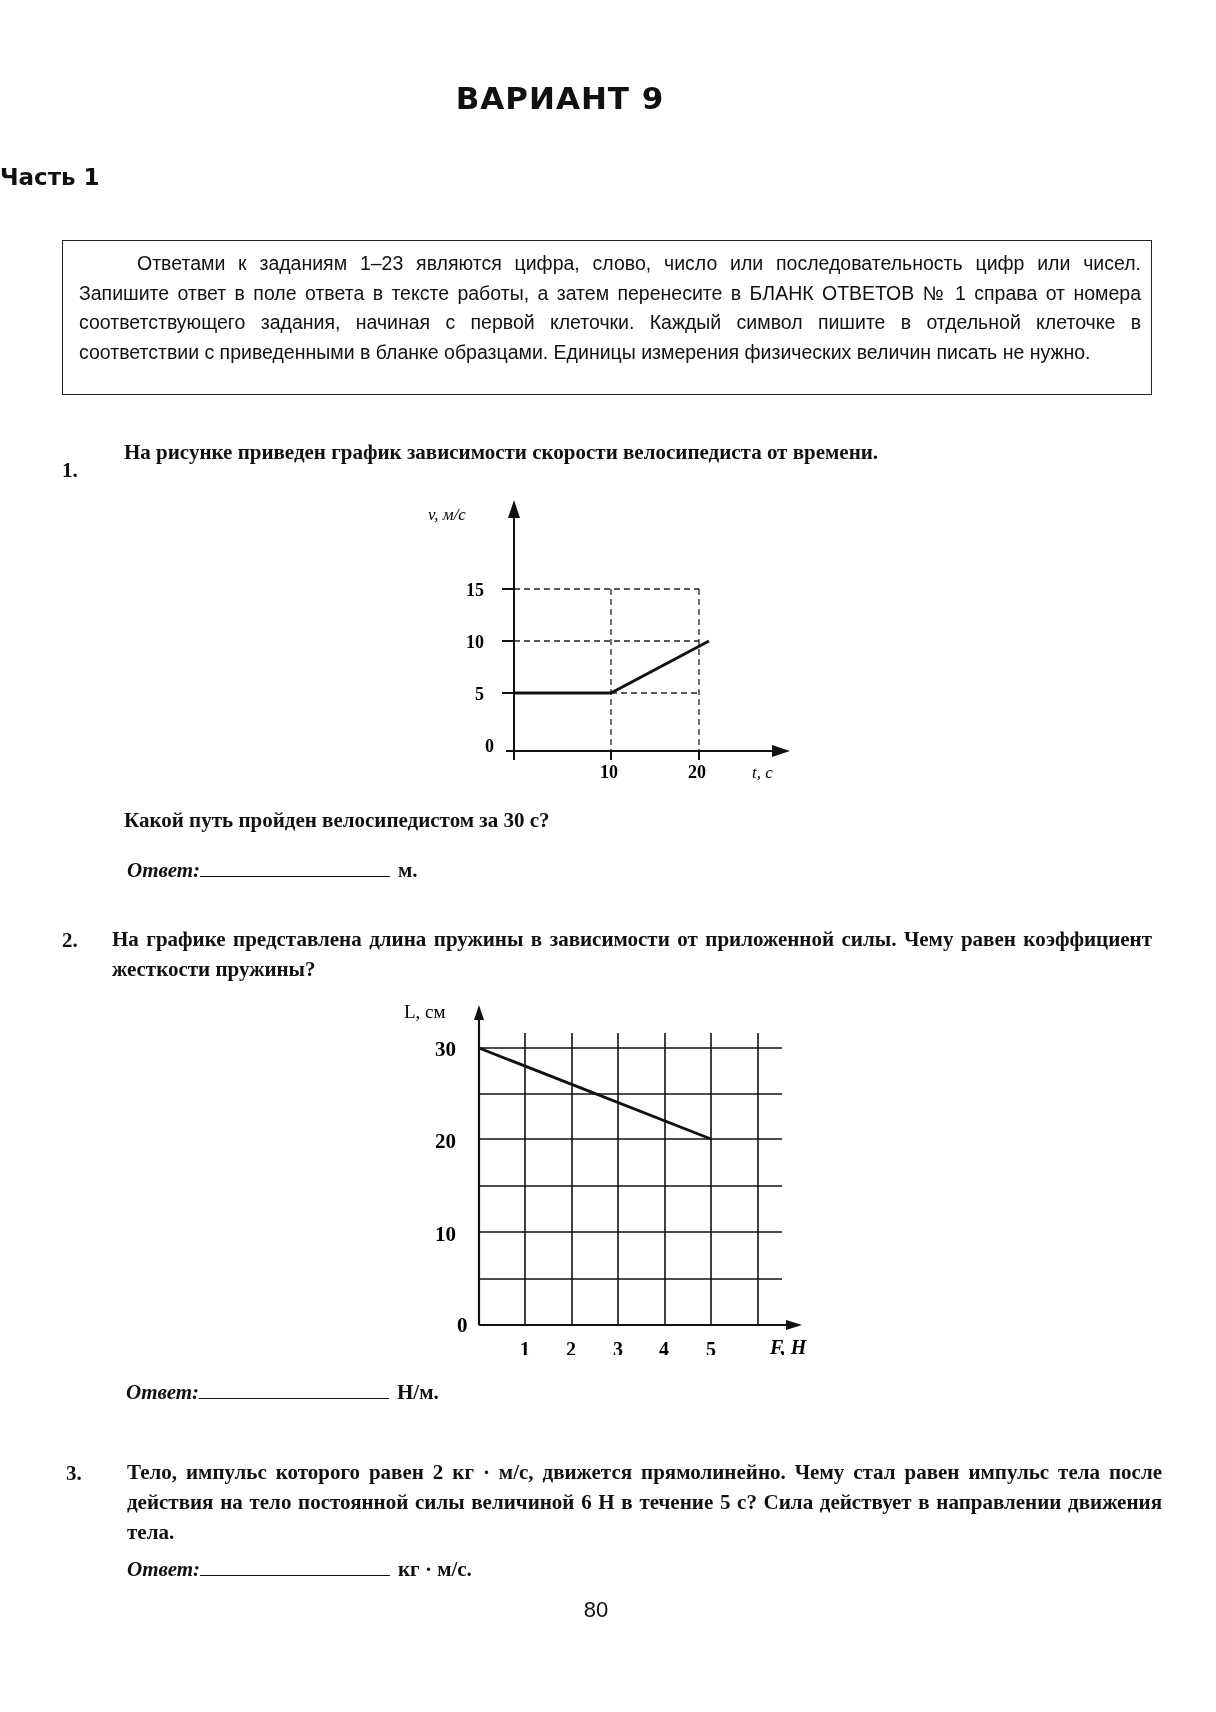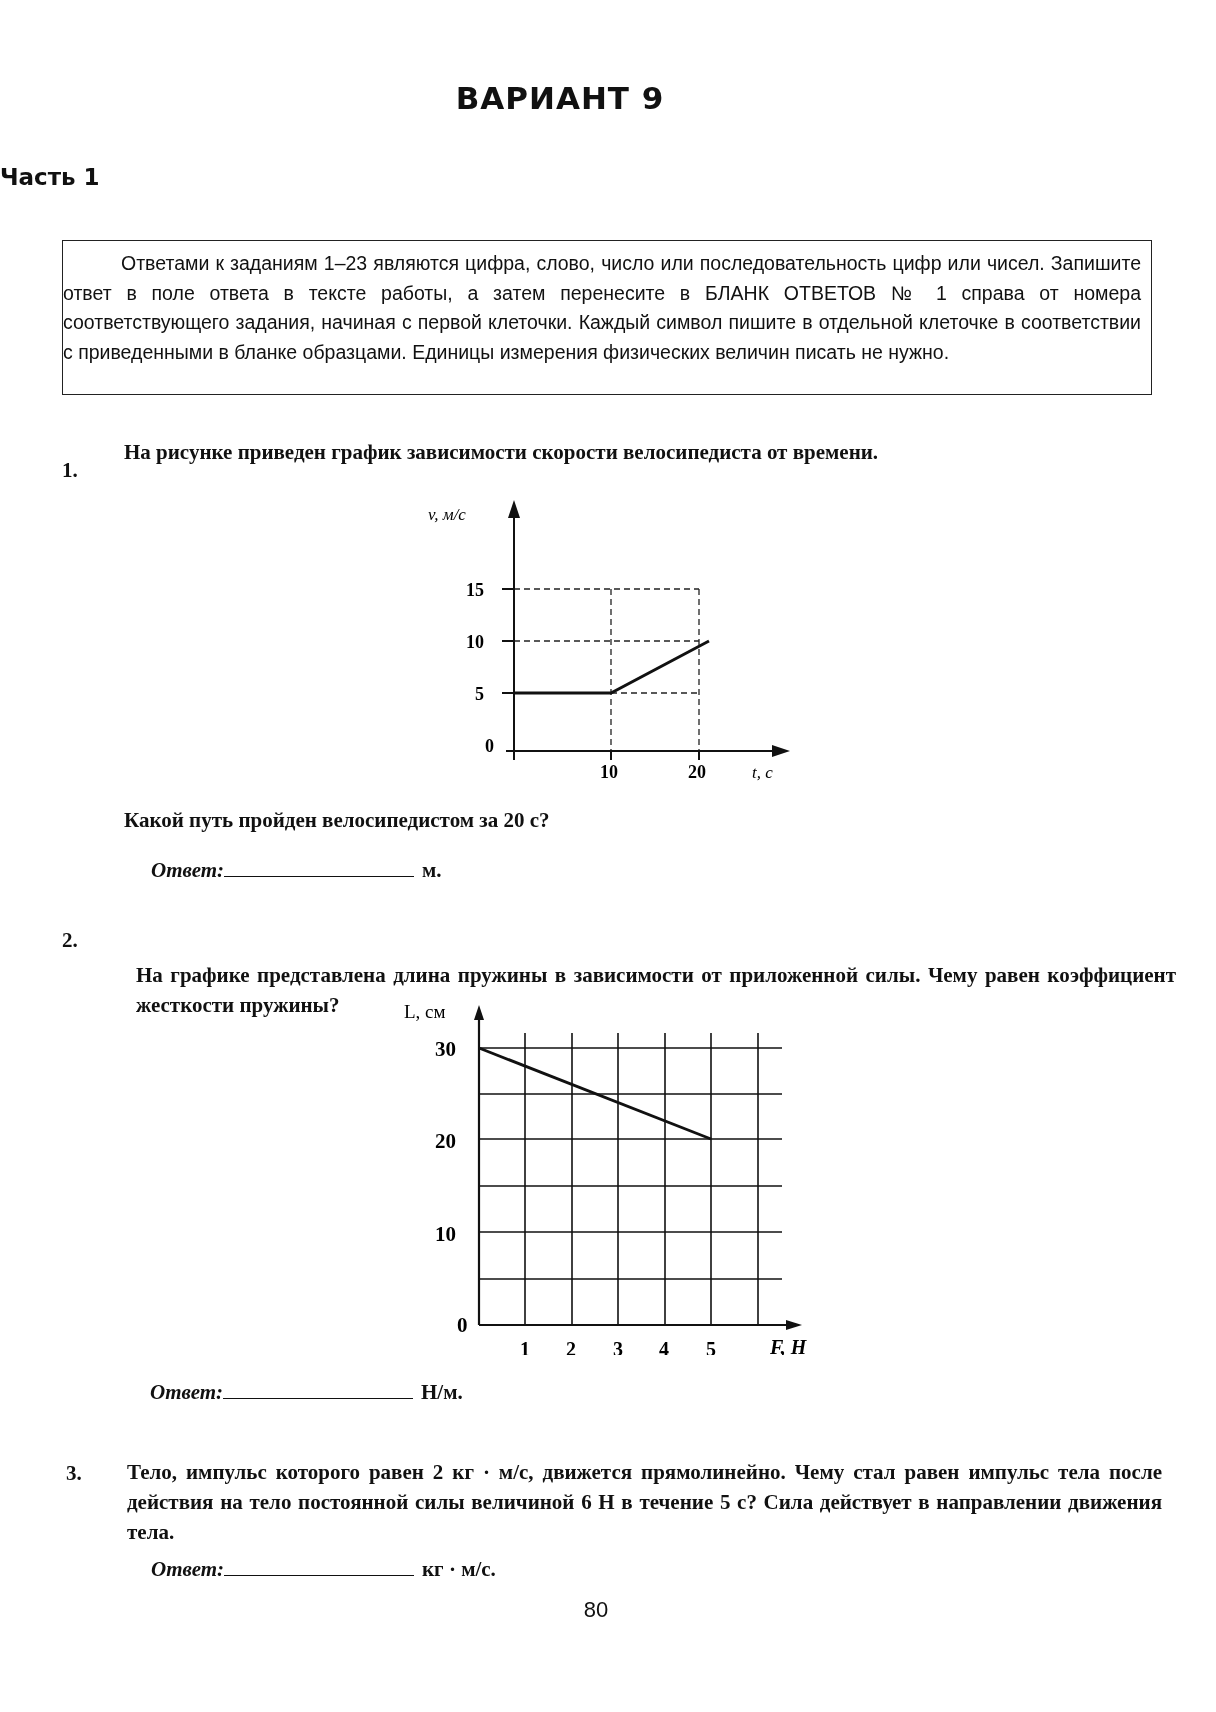--- a/index.html
+++ b/index.html
@@ -8,32 +8,32 @@
   .title {
     left: 0; width: 1120px; top: 80px; text-align: center;
     font-family: "DejaVu Sans", sans-serif; font-weight: bold; font-size: 31px; letter-spacing: 1px;
   }
   .subtitle {
     left: 0; width: 1216px; top: 164px; text-align: left;
     font-family: "DejaVu Sans", sans-serif; font-weight: bold; font-size: 23px;
   }
   .instructions {
     left: 62px; top: 240px; width: 1090px; height: 155px; box-sizing: border-box;
-    border: 1.5px solid #222; padding: 8px 10px 0 0;
+    border: 1.5px solid #222; padding: 8px 10px 0 16px;
     font-family: "Liberation Sans", sans-serif; font-size: 19.5px; line-height: 29.5px;
     text-align: justify;
   }
   .instructions p { margin: 0; text-indent: 58px; }
   .qnum { font-family: "Liberation Serif", serif; font-weight: bold; font-size: 21px; }
   .qtext {
     font-family: "Liberation Serif", serif; font-weight: bold; font-size: 21px; line-height: 30px;
     text-align: justify;
   }
   .answer {
-    font-family: "Liberation Serif", serif; font-size: 21px; white-space: nowrap; margin-left: 24px;
+    font-family: "Liberation Serif", serif; font-size: 21px; white-space: nowrap;
   }
   .answer .lbl { font-style: italic; font-weight: bold; }
   .answer .line { display: inline-block; width: 190px; border-bottom: 1.5px solid #111; height: 20px; vertical-align: baseline; margin-right: 8px; }
   .answer .unit { font-weight: bold; }
   .pagenum { left: 0; width: 1192px; top: 1597px; text-align: center; font-family: "Liberation Sans", sans-serif; font-size: 22px; }
   svg text { font-family: "Liberation Serif", serif; }
 </style>
 </head>
 <body>
 
@@ -70,27 +70,27 @@
   <text x="428" y="520" font-size="17" font-style="italic">v, м/с</text>
   <text x="466" y="596" font-size="18" font-weight="bold">15</text>
   <text x="466" y="648" font-size="18" font-weight="bold">10</text>
   <text x="475" y="700" font-size="18" font-weight="bold">5</text>
   <text x="485" y="752" font-size="18" font-weight="bold">0</text>
   <text x="600" y="778" font-size="18" font-weight="bold">10</text>
   <text x="688" y="778" font-size="18" font-weight="bold">20</text>
   <text x="752" y="778" font-size="17" font-style="italic">t, с</text>
 </svg>
 
-<div class="abs qtext" style="left:124px; top:805px; width:800px;">Какой путь пройден велосипедистом за 20 с?</div>
+<div class="abs qtext" style="left:124px; top:805px; width:800px;">Какой путь пройден велосипедистом за 30 с?</div>
 <div class="abs answer" style="left:127px; top:856px;">
   <span class="lbl">Ответ:</span><span class="line"></span><span class="unit">м.</span>
 </div>
 
 <div class="abs qnum" style="left:62px; top:928px;">2.</div>
-<div class="abs qtext" style="left:136px; top:924px; width:1040px;margin-top:36px;">На графике представлена длина пружины в зависимости от приложенной силы. Чему равен коэффициент жесткости пружины?</div>
+<div class="abs qtext" style="left:112px; top:924px; width:1040px;">На графике представлена длина пружины в зависимости от приложенной силы. Чему равен коэффициент жесткости пружины?</div>
 
 <svg class="abs" style="left:390px; top:985px;" width="440" height="370" viewBox="390 985 440 370">
   <g stroke="#111" stroke-width="1.6" fill="none">
     <line x1="479" y1="1048" x2="782" y2="1048"></line>
     <line x1="479" y1="1094" x2="782" y2="1094"></line>
     <line x1="479" y1="1139" x2="782" y2="1139"></line>
     <line x1="479" y1="1186" x2="782" y2="1186"></line>
     <line x1="479" y1="1232" x2="782" y2="1232"></line>
     <line x1="479" y1="1279" x2="782" y2="1279"></line>
     <line x1="525" y1="1033" x2="525" y2="1325"></line>

